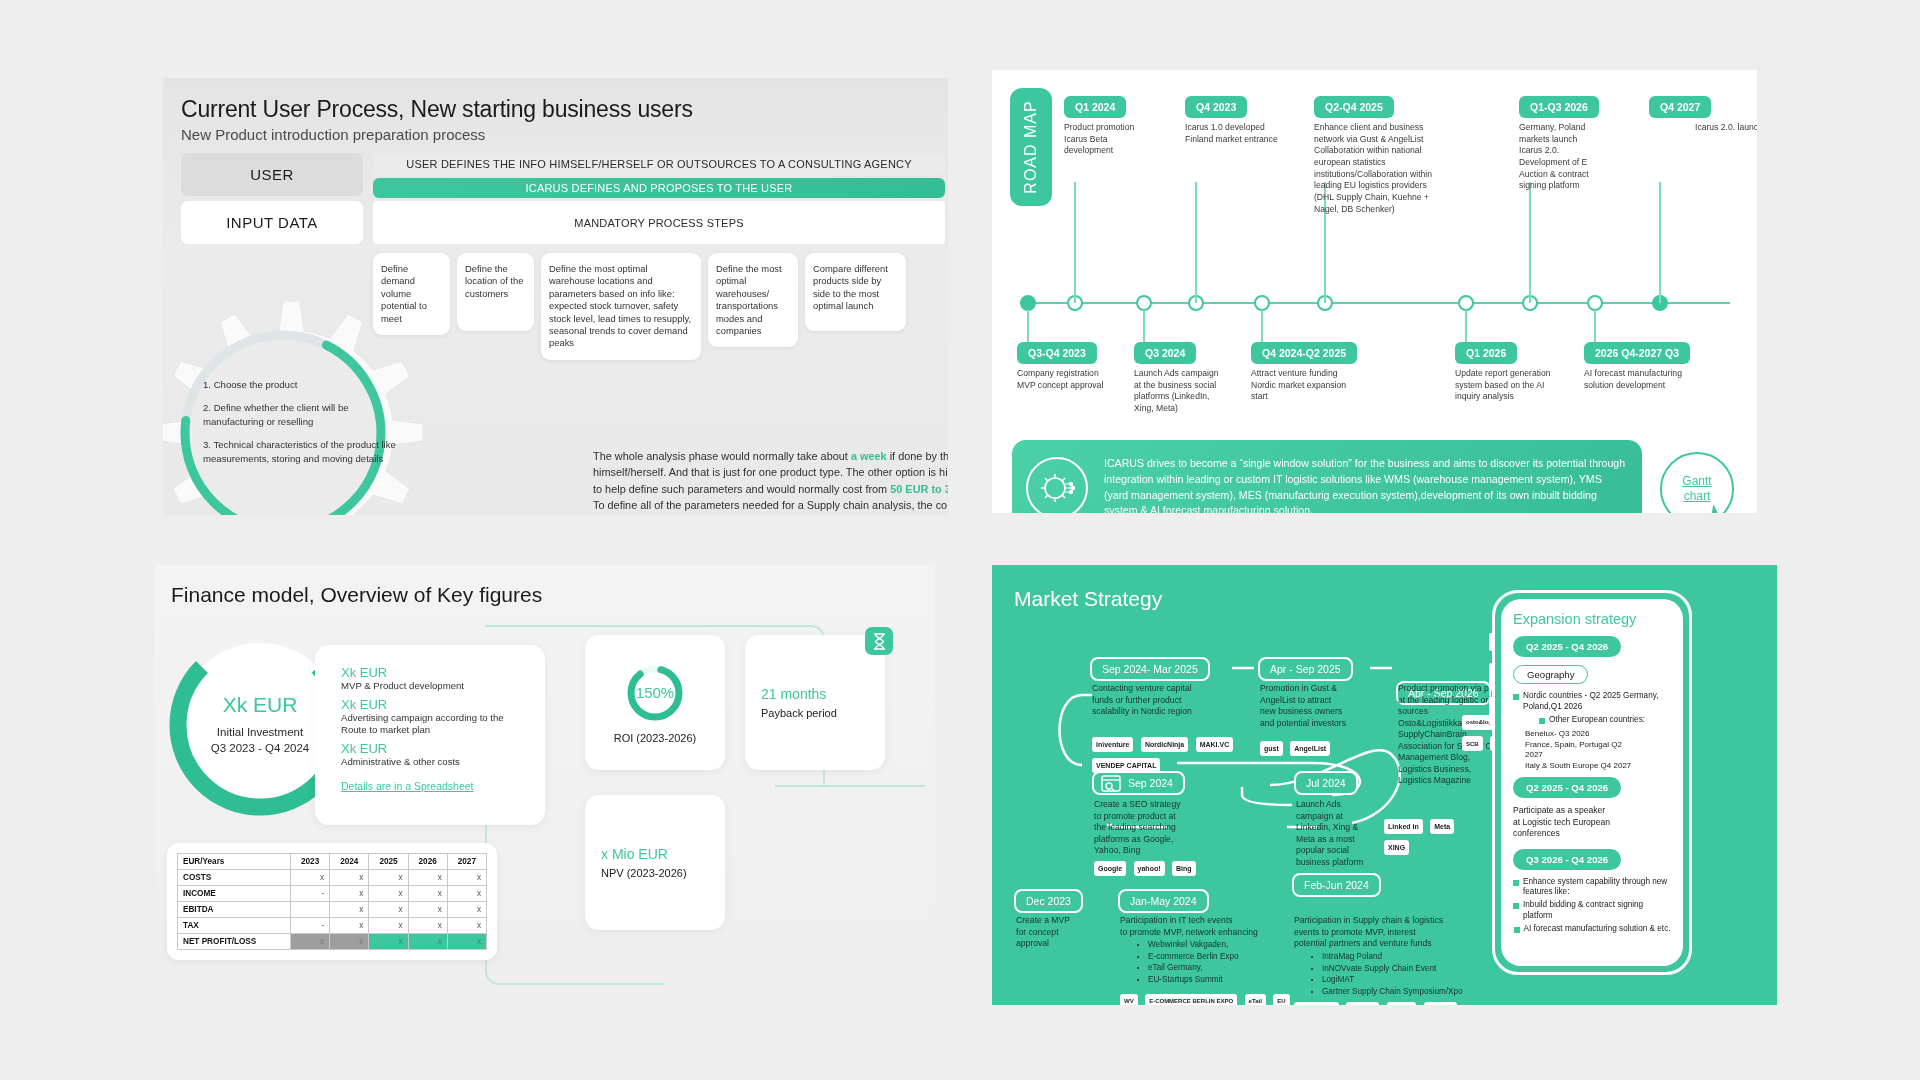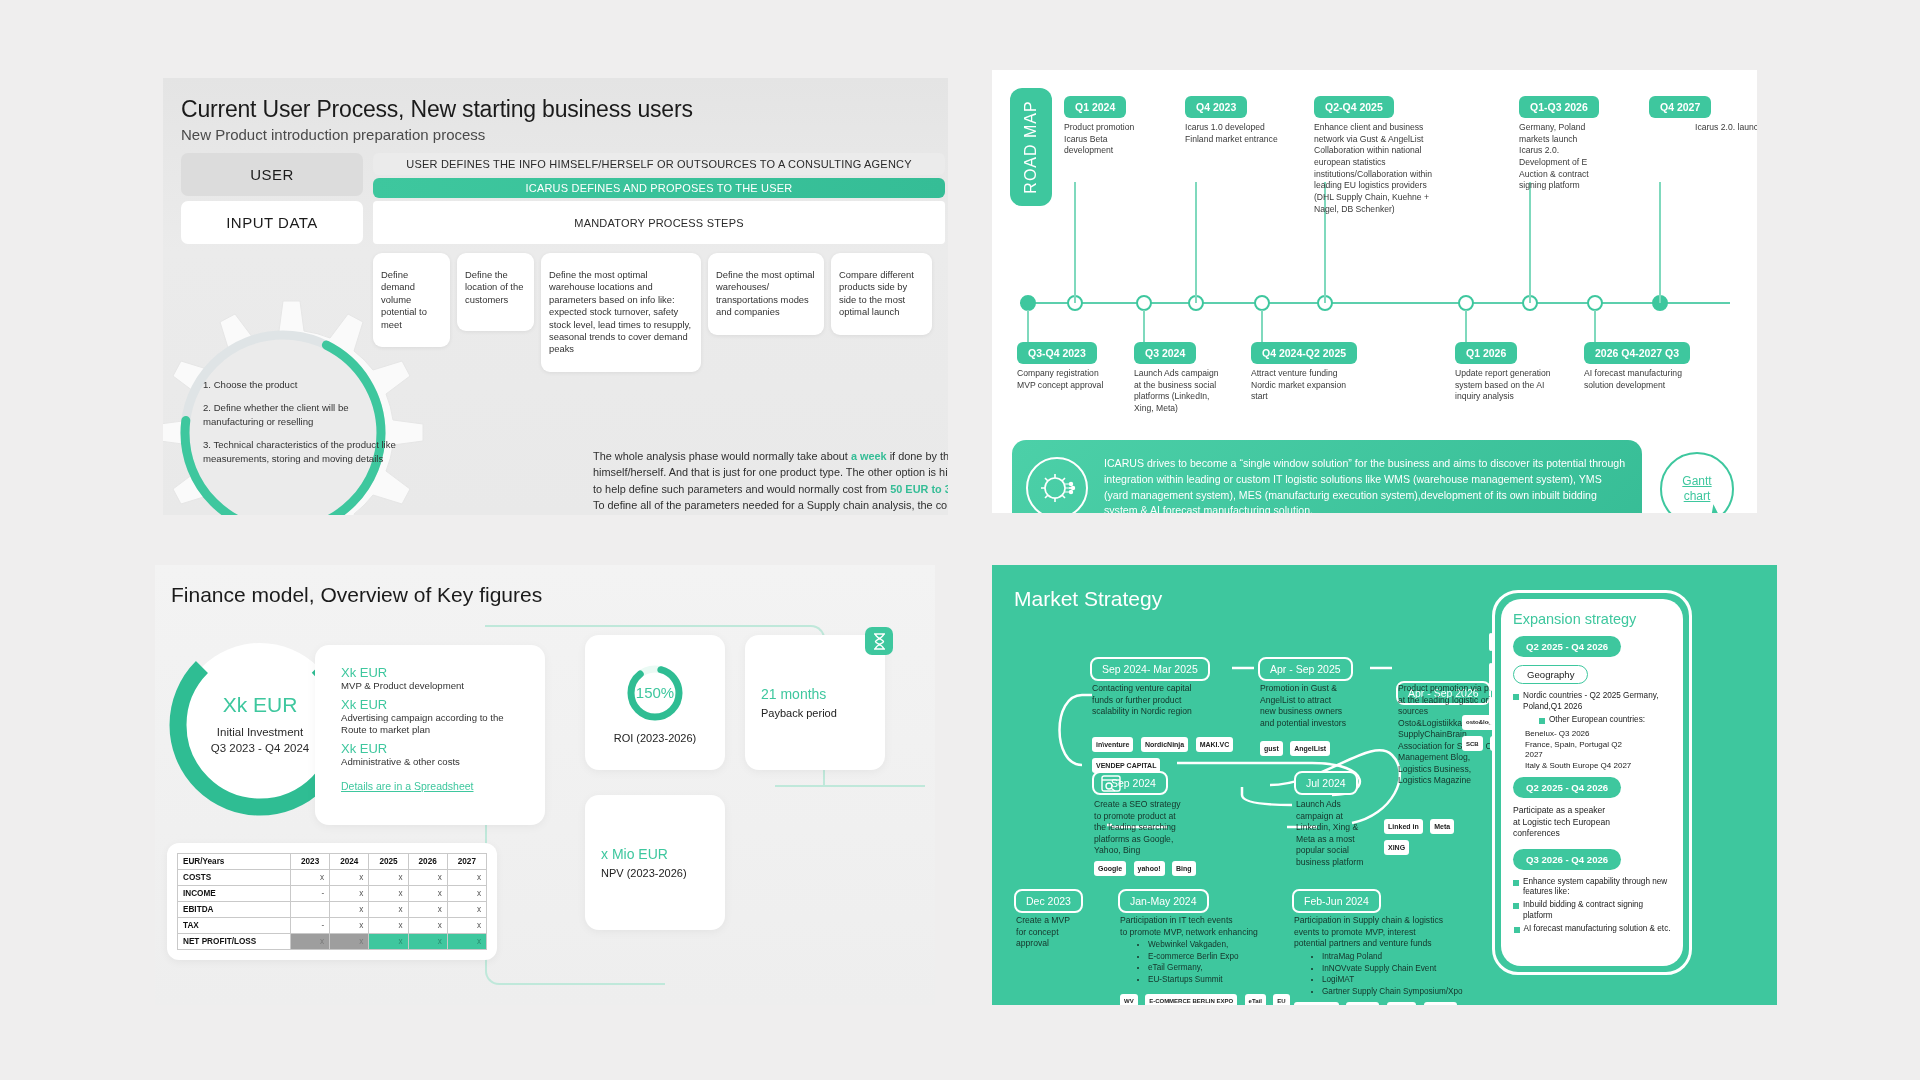--- a/index.html
+++ b/index.html
@@ -25,26 +25,26 @@
     font-size:15px; color:#1b1b1b; letter-spacing:0.5px;
   }
   #lane-user { top:75px; width:182px; height:43px; background:#dcdcdc; }
   #lane-input { top:123px; width:182px; height:43px; background:#ffffff; }
   .lane-bar { position:absolute; left:210px; width:572px; border-radius:6px;
     display:flex; align-items:center; justify-content:center; font-size:11px; letter-spacing:0.2px;}
   #bar-userdef { top:75px; height:22px; background:#ebebeb; color:#2a2a2a; }
   #bar-icarus { top:100px; height:20px; background:linear-gradient(90deg,#3ec79e,#35bd96); color:#ffffff; }
   #bar-steps { top:123px; height:43px; background:#ffffff; color:#2a2a2a; border-radius:4px;}
   .steps-row { position:absolute; left:210px; top:175px; width:572px; display:flex; gap:7px; align-items:flex-start;}
-  .step-card { background:#fff; border-radius:9px; padding:16px 8px; font-size:9.4px; line-height:1.32; color:#333;
+  .step-card { background:#fff; border-radius:9px; padding:10px 8px; font-size:9.4px; line-height:1.32; color:#333;
                box-shadow:0 1px 4px rgba(0,0,0,0.07); min-height:78px;}
   .step-card.w1 { width:77px; }
   .step-card.w2 { width:77px; }
   .step-card.w3 { width:160px; }
-  .step-card.w4 { width:116px; }
+  .step-card.w4 { width:90px; }
   .step-card.w5 { width:101px; }
   .gear {
     position:absolute; left:-30px; top:205px; width:300px; height:300px;
   }
   .gear svg { width:100%; height:100%; }
   .circle-list { position:absolute; left:40px; top:300px; width:205px; font-size:9.6px; line-height:1.45; color:#333; }
   .circle-list p { margin-bottom:9px; }
   .s1-para { position:absolute; left:430px; top:370px; width:445px; font-size:10.9px; line-height:1.5; color:#2f2f2f;}
   .hl { color:#35bd96; font-weight:700; }
 
@@ -452,21 +452,21 @@
 Association for Supply Chain
 Management Blog,
 Logistics Business,
 Logistics Magazine</div>
   <div style="position:absolute; left:470px; top:145px; width:80px;">
     <span class="logo-pill" style="font-size:6px">osto&amp;logistiikka</span>
     <span class="logo-pill" style="font-size:6px">SCB</span>
     <span class="logo-pill" style="font-size:6px">LOGISTICS</span>
   </div>
 
-  <div class="ms-chip" style="left:100px; top:206px; padding-left:17px;">Sep 2024</div>
+  <div class="ms-chip" style="left:100px; top:206px; padding-left:34px;">Sep 2024</div>
   <div style="position:absolute; left:104px; top:206px; width:30px; height:26px; display:flex; align-items:center; justify-content:center;">
     <svg width="20" height="18" viewBox="0 0 20 18" fill="none" stroke="#fff" stroke-width="1.4">
       <rect x="1" y="1" width="18" height="15" rx="2"></rect>
         <path d="M1 5h18"></path>
         <circle cx="8" cy="11" r="3"></circle>
         <path d="M10.5 13.5L14 16"></path>
     </svg>
   </div>
   <div class="ms-text" style="left:102px; top:234px; width:105px; white-space:pre-line;">Create a SEO strategy
 to promote product at
@@ -506,21 +506,21 @@
     <li>eTail Germany,</li>
     <li>EU-Startups Summit</li>
   </ul>
   <div style="position:absolute; left:128px; top:424px;">
     <span class="logo-pill" style="font-size:6px">WV</span>
     <span class="logo-pill" style="font-size:6px">E-COMMERCE BERLIN EXPO</span>
     <span class="logo-pill" style="font-size:6px">eTail</span>
     <span class="logo-pill" style="font-size:6px">EU</span>
   </div>
 
-  <div class="ms-chip" style="left:300px; top:324px;border-radius:7px;">Feb-Jun 2024</div>
+  <div class="ms-chip" style="left:300px; top:308px;">Feb-Jun 2024</div>
   <div class="ms-text" style="left:302px; top:350px; width:185px; white-space:pre-line;">Participation in Supply chain &amp; logistics
 events to promote MVP, interest
 potential partners and venture funds</div>
   <ul style="position:absolute; left:320px; top:386px; width:185px; font-size:8.2px; line-height:1.42; color:#15342a; list-style:disc; padding-left:10px;">
     <li>IntraMag Poland</li>
     <li>InNOVvate Supply Chain Event</li>
     <li>LogiMAT</li>
     <li>Gartner Supply Chain Symposium/Xpo</li>
   </ul>
   <div style="position:absolute; left:302px; top:432px;">

